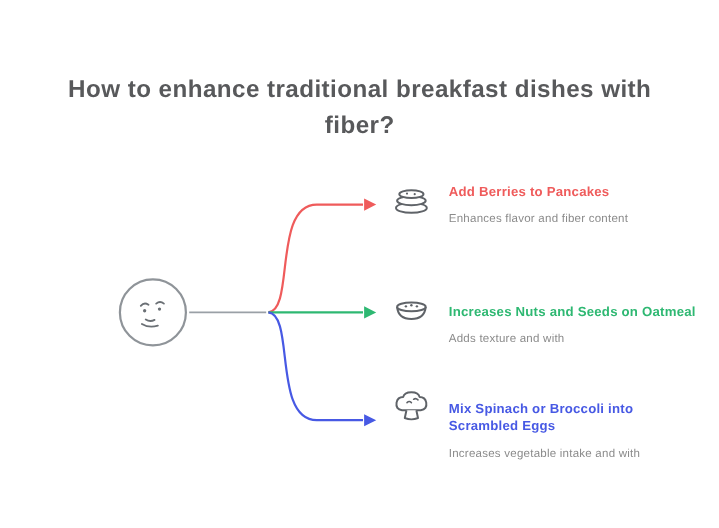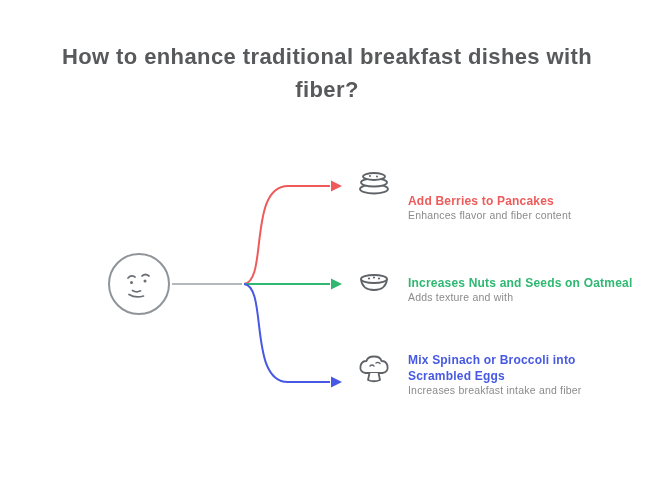--- a/index.html
+++ b/index.html
@@ -6,21 +6,21 @@
   body { background: #ffffff; font-family: "Liberation Sans", sans-serif; }
   .canvas {
     position: relative;
     width: 654px;
     height: 480px;
     background: #ffffff;
     overflow: hidden;
   }
   .main-title {
     position: absolute;
-    top: 40px;
+    top: 64px;
     left: 50%;
     transform: translateX(-50%);
     width: 580px;
     text-align: center;
     font-size: 22px;
     font-weight: 700;
     letter-spacing: 0.4px;
     line-height: 1.5;
     color: #58595b;
   }
@@ -51,33 +51,33 @@
     justify-content: center;
   }
   .icon-1 { left: 352px; top: 164px; }
   .icon-2 { left: 352px; top: 261px; }
   .icon-3 { left: 352px; top: 349px; }
   .item-text {
     position: absolute;
     left: 408px;
     width: 232px;
   }
-  .text-1 { top: 193px; }
+  .text-1 { top: 166px; }
   .text-2 { top: 275px; }
-  .text-3 { top: 352px; }
+  .text-3 { top: 363px; }
   .item-title {
     font-size: 12px;
     font-weight: 700;
     letter-spacing: 0.2px;
     line-height: 1.35;
   }
   .item-desc {
     font-size: 10.5px;
     color: #8b8b8b;
-    margin-top: 0;
+    margin-top: 11px;
     letter-spacing: 0.2px;
   }
   svg { display: block; }
 </style>
 </head>
 <body>
 
 <div class="canvas">
 
   <div class="main-title">How to enhance traditional breakfast dishes with fiber?</div>
@@ -140,16 +140,16 @@
   <div class="icon-box icon-3">
     <svg width="44" height="44" viewBox="0 0 44 44">
       <path d="M13.5 24 Q7.5 23 8.5 17 Q9.5 12 14.5 12 Q15.5 7.5 22 7.5 Q28.5 7.5 29.5 12 Q34.5 12 35.5 17 Q36.5 23 30.5 24 Z" fill="#ffffff" stroke="#5f6368" stroke-width="1.8" stroke-linejoin="round"></path>
       <path d="M17.5 24 L16 31 Q22 33.5 28 31 L26.5 24" fill="#ffffff" stroke="#5f6368" stroke-width="1.8" stroke-linejoin="round"></path>
       <path d="M18 17 Q20 15 22 17 M24 14 Q26 12.5 28 14.5" fill="none" stroke="#5f6368" stroke-width="1.4" stroke-linecap="round"></path>
     </svg>
   </div>
 
   <div class="item-text text-3">
     <div class="item-title" style="color: rgb(71, 89, 228);">Mix Spinach or Broccoli into Scrambled Eggs</div>
-    <div class="item-desc">Increases breakfast intake and fiber</div>
+    <div class="item-desc">Increases vegetable intake and with</div>
   </div>
 
 </div>
 
 </body></html>

